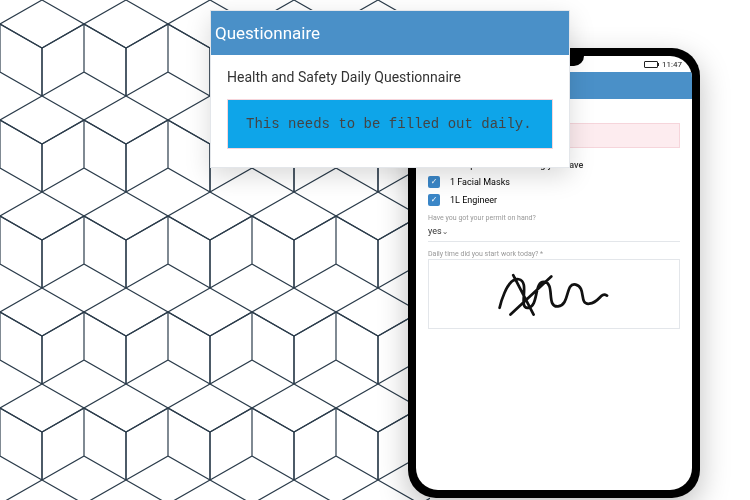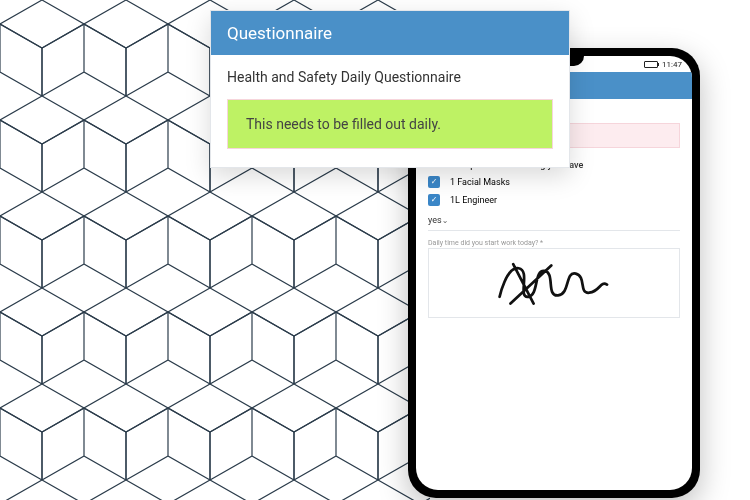--- a/index.html
+++ b/index.html
@@ -26,36 +26,37 @@
     top: 10px;
     width: 360px;
     background: #fff;
     border: 1px solid #e3e6ea;
     box-shadow: 0 8px 24px rgba(0,0,0,0.15);
     z-index: 5;
   }
   .card-header {
     background: #4a90c8;
     color: #fff;
-    padding: 12px 16px;
+    padding: 12px 4px;
     font-size: 17px;
     font-weight: 400;
   }
   .card-body { padding: 14px 16px 18px; }
   .card-subtitle {
     font-size: 14px;
     color: #333;
     margin-bottom: 14px;
   }
   .alert {
-    background: #bef264;
+    background: #0ea5e9;
     border: 1px solid #f6d5db;
     padding: 16px 18px;
     font-size: 14px;
     color: #444;
+    font-family: Liberation Mono, monospace;
   }
 
   
   .phone {
     position: absolute;
     right: 50px;
     top: 48px;
     width: 292px;
     height: 450px;
     background: #000;
@@ -212,20 +213,21 @@
 
       <div class="cbx-row">
         <span class="cbx">✓</span>
         <span>1 Facial Masks</span>
       </div>
       <div class="cbx-row">
         <span class="cbx">✓</span>
         <span>1L Engineer</span>
       </div>
 
+      <div class="field-label">Have you got your permit on hand?</div>
       <div class="select-row">
         <span>yes</span>
         <span class="chev">⌄</span>
       </div>
 
       <div class="field-label">Daily time did you start work today? *</div>
 
       <div class="sig-box">
         <svg viewBox="0 0 200 80">
           <path d="M20 60 C 20 60 30 15 48 18 C 66 21 46 62 62 60 C 78 58 70 20 86 22 C 102 24 88 60 106 58 C 124 56 116 22 132 26 C 148 30 136 56 152 54 C 168 52 168 36 178 42 M40 12 L 70 70 M36 70 L 96 14" fill="none" stroke="#111" stroke-width="4" stroke-linecap="round" stroke-linejoin="round"></path>

